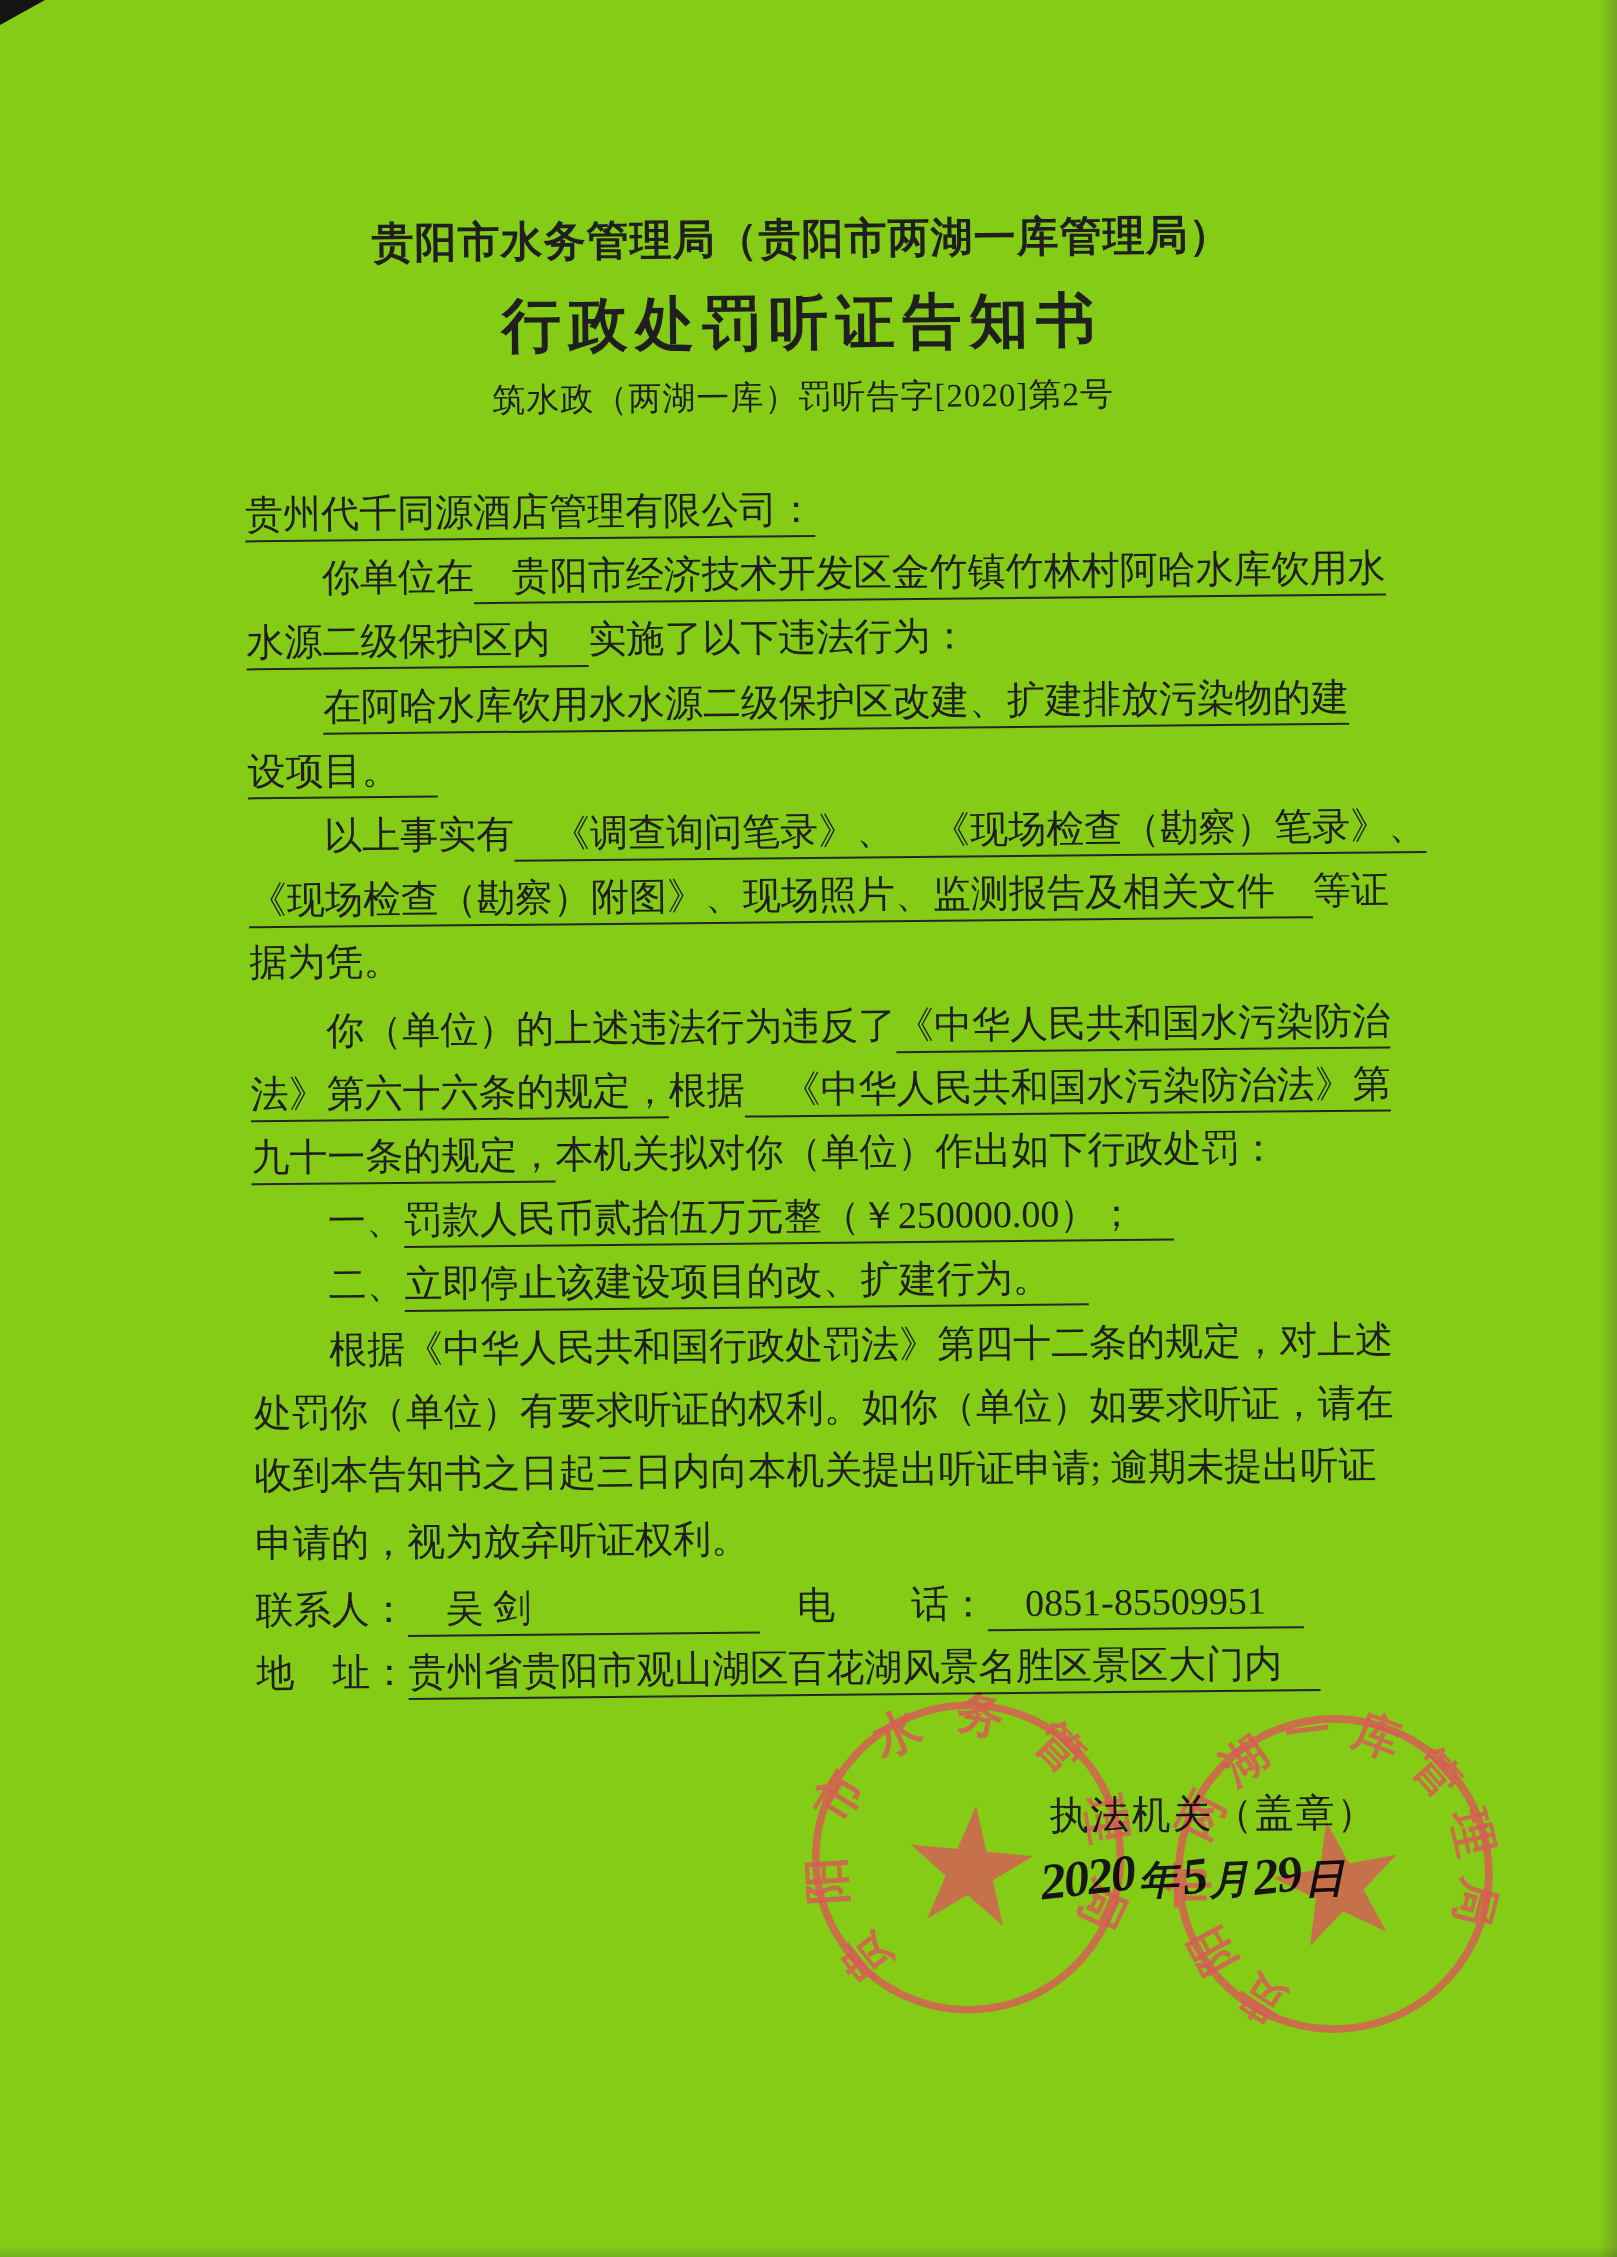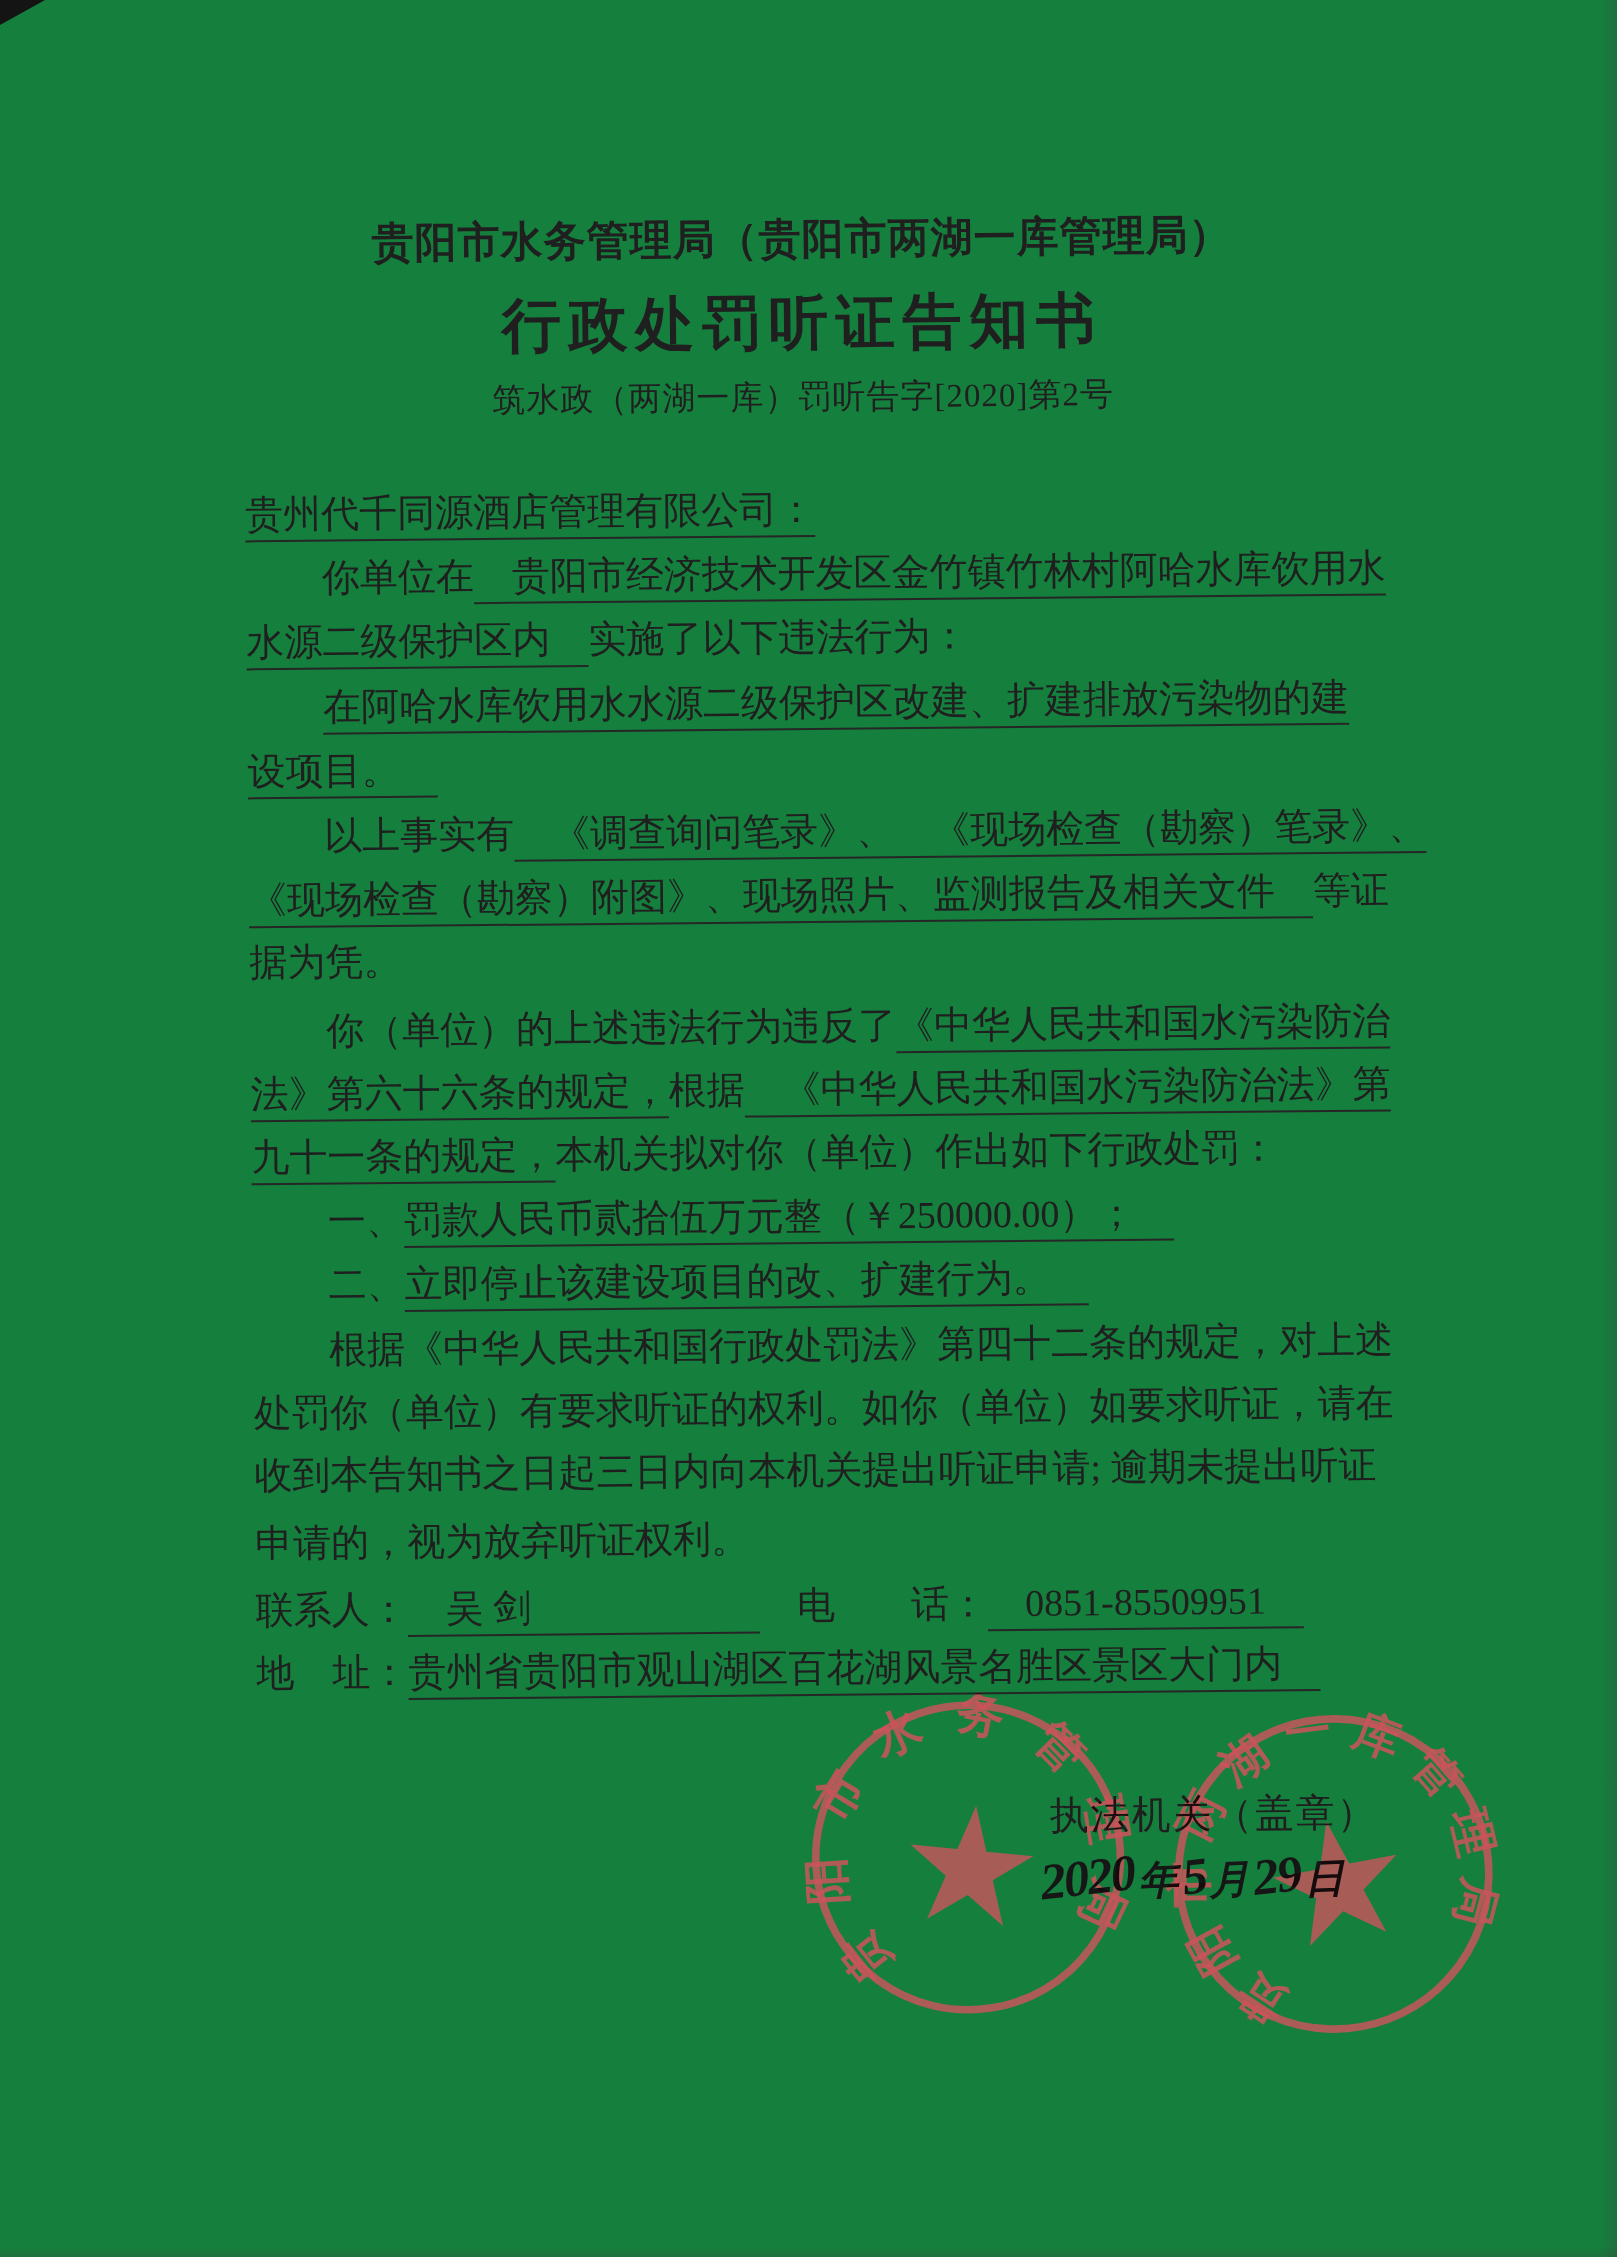--- a/index.html
+++ b/index.html
@@ -1,18 +1,18 @@
 <!DOCTYPE html>
 <html lang="zh"><head>
 <meta charset="utf-8">
 <style>
   html,body{margin:0;padding:0;background:#6f6f6f;}
   .page{
     position:relative;width:1618px;height:2258px;margin:0 auto;
-    background:#15803d;overflow:hidden;
+    background:#84cc16;overflow:hidden;
     font-family:"Liberation Serif","DejaVu Serif",serif;color:#1f1f1f;
   }
   .tilt{position:absolute;inset:0;transform:rotate(-0.55deg);transform-origin:50% 45%;}
 
   .org{
     position:absolute;top:211px;left:0;width:100%;text-align:center;
     font-weight:700;font-size:42px;letter-spacing:1px;
   }
   .big-title{
     position:absolute;top:284px;left:0;width:100%;text-align:center;

